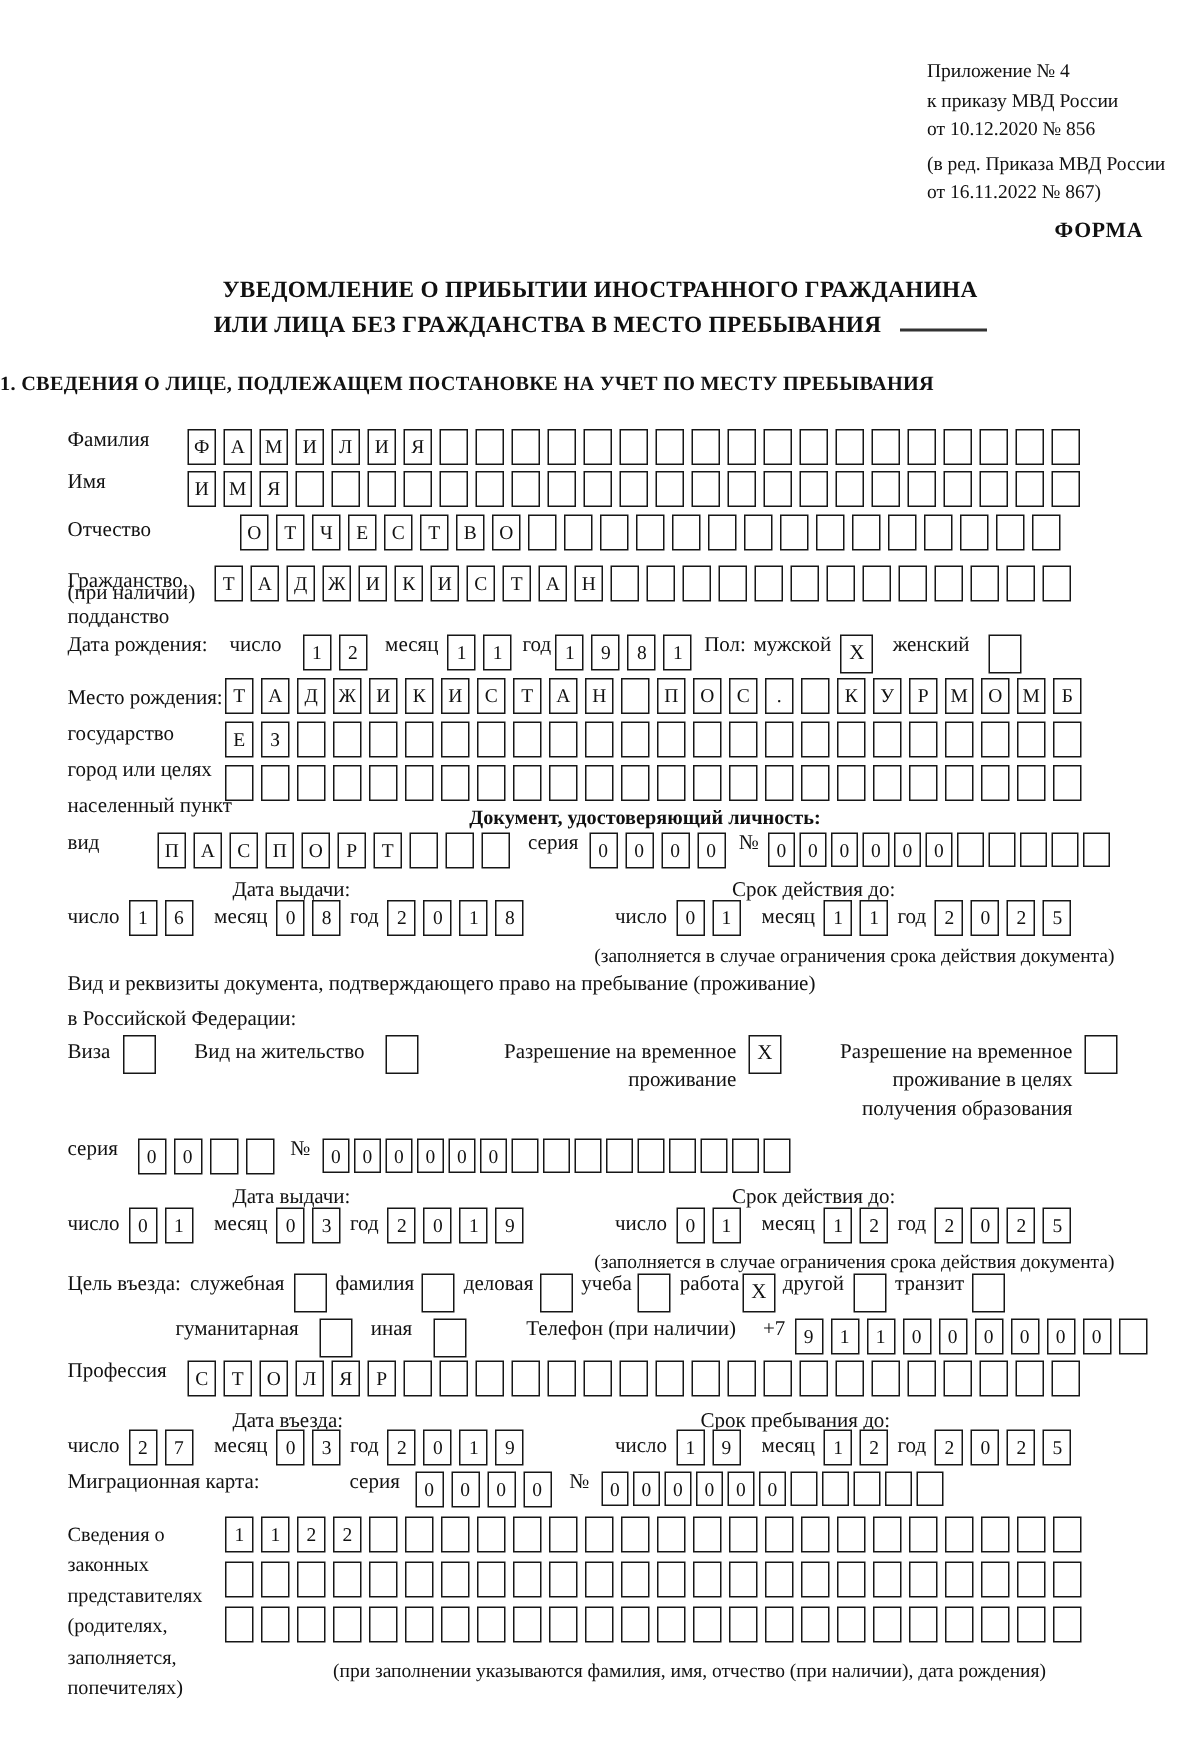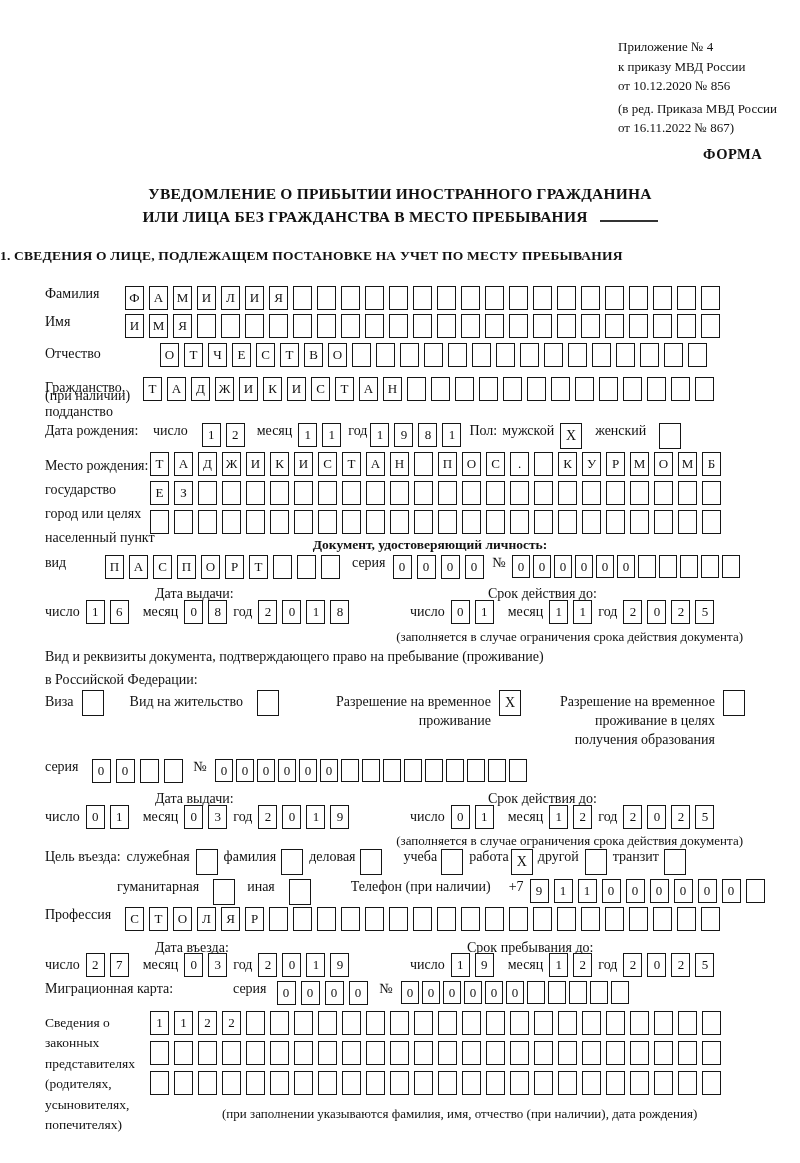--- a/index.html
+++ b/index.html
@@ -471,21 +471,21 @@
   <div class="note" style="top:833px">(заполняется в случае ограничения срока действия документа)</div>
 
   <div class="row" style="top:849px">
     <span class="lbl">Цель въезда:</span>
     <span class="lbl" style="margin-left:6px">служебная</span>
     <span class="cb" style="margin-left:6px"></span>
     <span class="lbl" style="margin-left:6px">фамилия</span>
     <span class="cb" style="margin-left:5px"></span>
     <span class="lbl" style="margin-left:6px">деловая</span>
     <span class="cb" style="margin-left:4px"></span>
-    <span class="lbl" style="margin-left:22px">учеба</span>
+    <span class="lbl" style="margin-left:6px">учеба</span>
     <span class="cb" style="margin-left:4px"></span>
     <span class="lbl" style="margin-left:6px">работа</span>
     <span class="cb" style="margin-left:2px">X</span>
     <span class="lbl" style="margin-left:5px">другой</span>
     <span class="cb" style="margin-left:6px"></span>
     <span class="lbl" style="margin-left:6px">транзит</span>
     <span class="cb" style="margin-left:5px"></span>
   </div>
 
   <div class="row" style="top:879px">
@@ -609,21 +609,21 @@
         <span class="cell"></span>
       </span>
   </div>
 
   <div class="row top" style="top:1011px">
     <span class="lblcol" style="width:105px;line-height:20.4px;padding-top:2px;font-size:13.5px">
       <span>Сведения о</span>
       <span>законных</span>
       <span>представителях</span>
       <span>(родителях,</span>
-      <span>усыновителях,</span>
+      <span>заполняется,</span>
       <span>попечителях)</span>
     </span>
     <span class="cellcol" style="gap:6px">
       <span class="cells">
           <span class="cell">1</span>
           <span class="cell">1</span>
           <span class="cell">2</span>
           <span class="cell">2</span>
           <span class="cell"></span>
           <span class="cell"></span>

